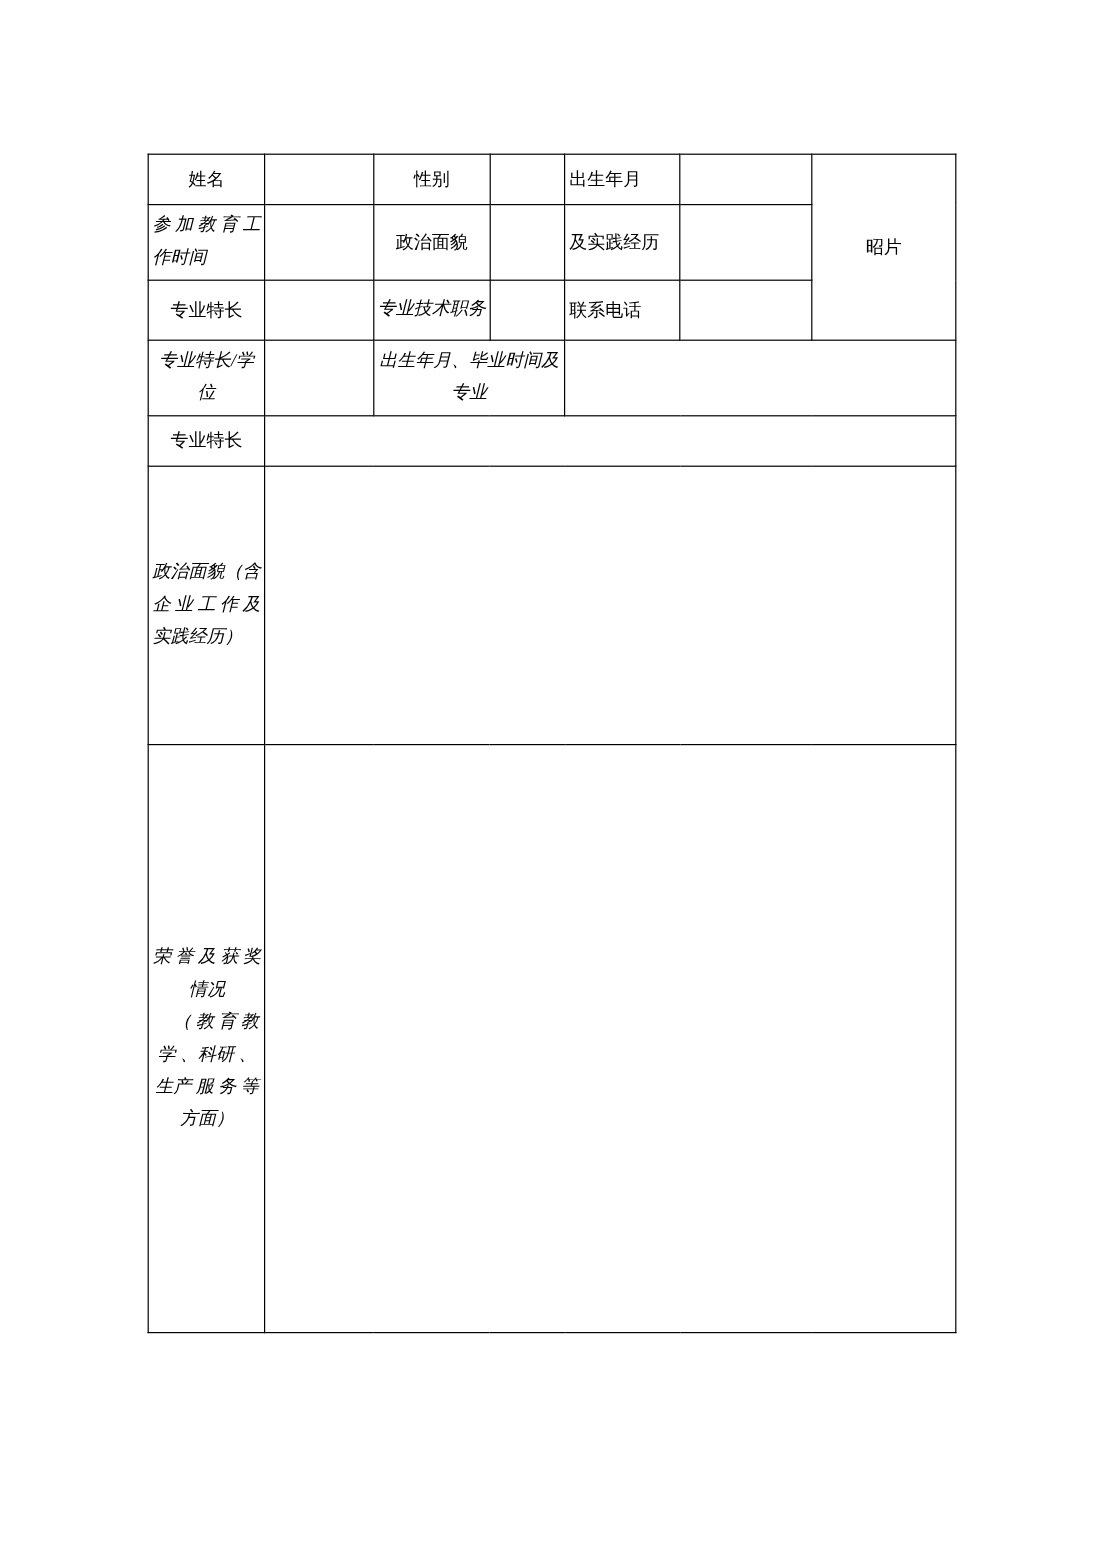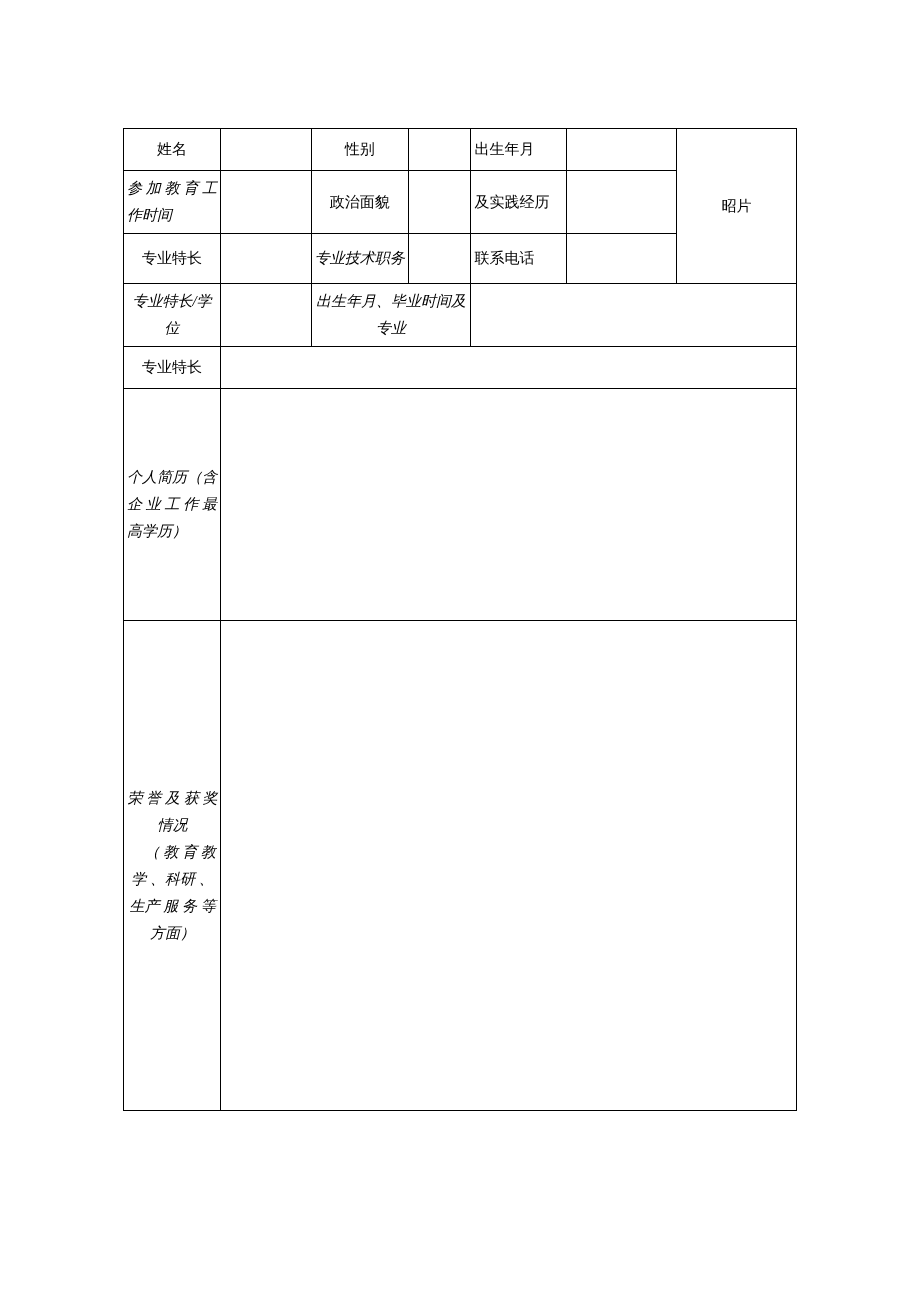--- a/index.html
+++ b/index.html
@@ -101,21 +101,21 @@
     <td colspan="2" class="label multi-line">出生年月、毕业时间及专业</td>
     <td colspan="3"></td>
   </tr>
 
   <tr class="row-small">
     <td class="label">专业特长</td>
     <td colspan="6"></td>
   </tr>
 
   <tr>
-    <td class="label-left multi-line row-tall">个人简历（含企 业 工 作 最高学历）</td>
+    <td class="label-left multi-line row-tall">政治面貌（含企 业 工 作 及实践经历）</td>
     <td colspan="6"></td>
   </tr>
 
   <tr>
     <td class="label-left multi-line row-tall2">
       <span>荣 誉 及 获 奖情况</span><br>
       <span>　（ 教 育 教学 、科研 、生产 服 务 等 方面）</span>
     </td>
     <td colspan="6"></td>
   </tr>

